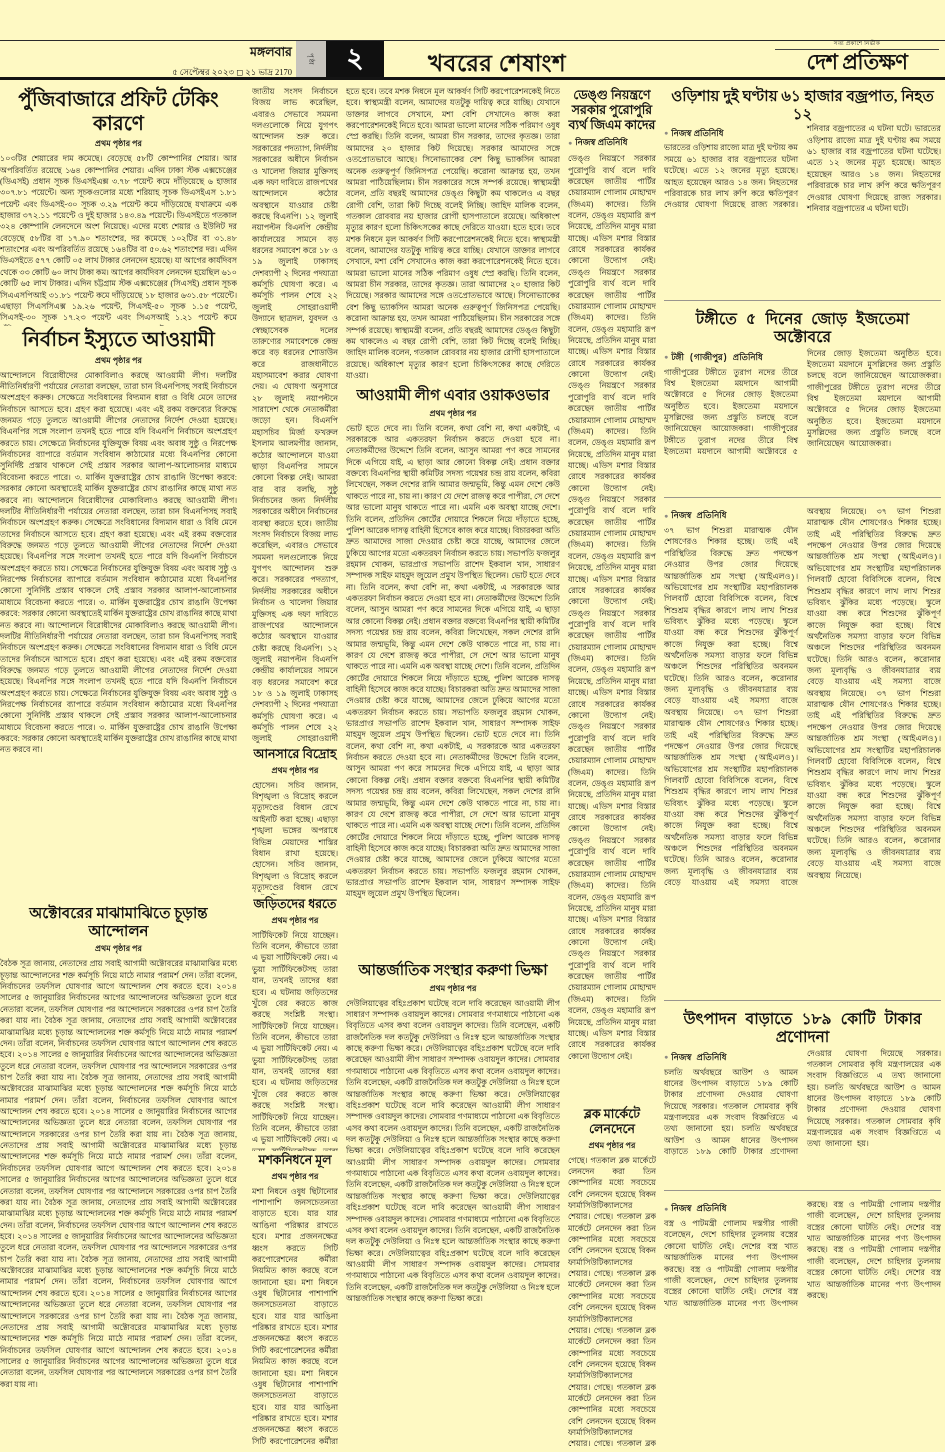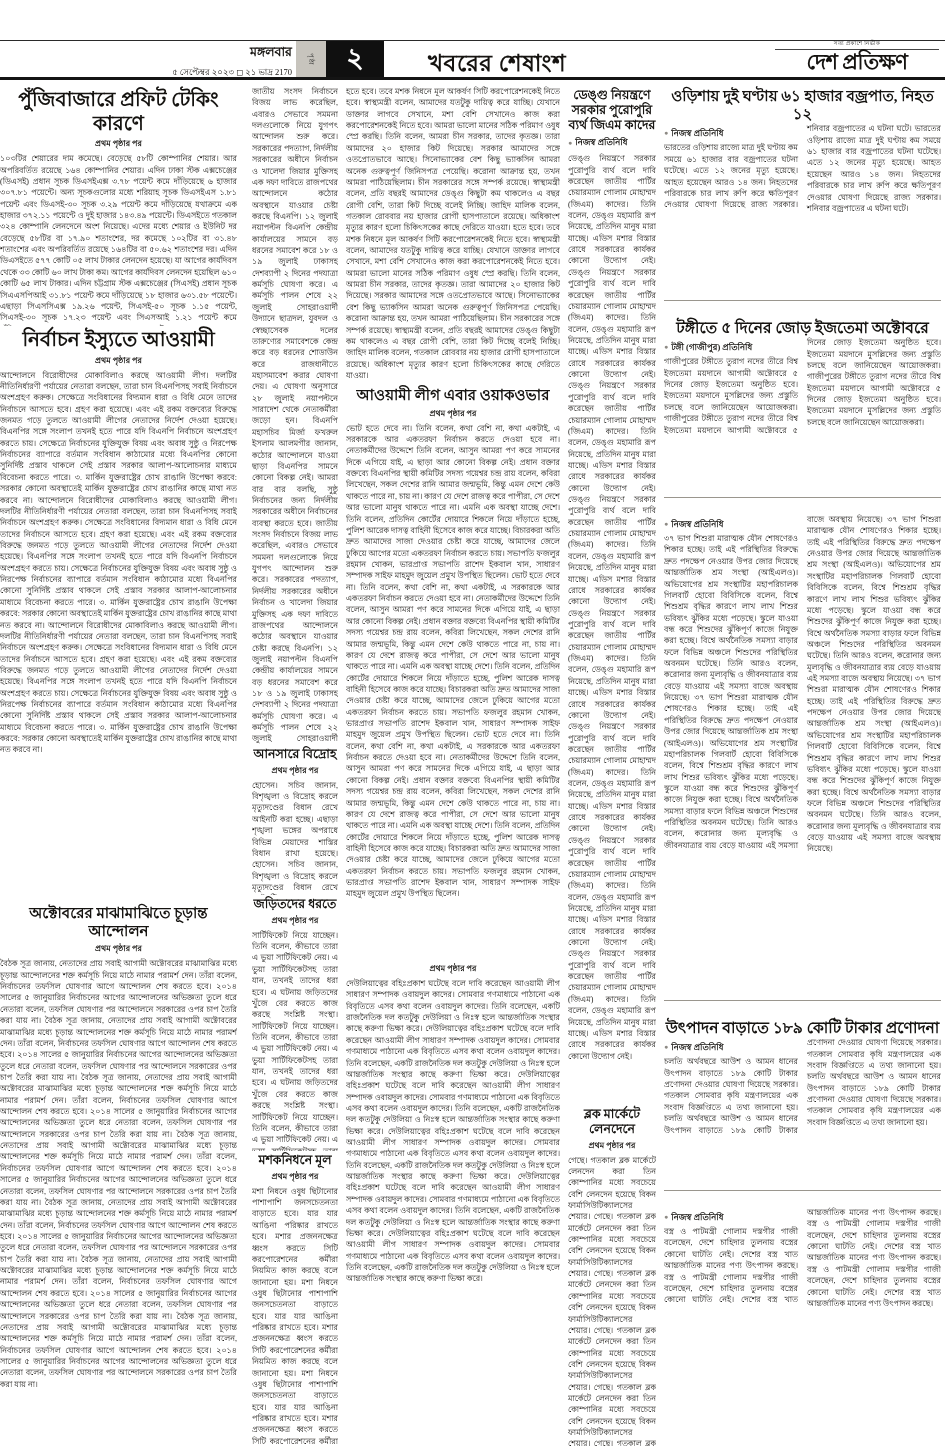--- a/index.html
+++ b/index.html
@@ -1,16 +1,16 @@
 <!DOCTYPE html>
 <html><head>
 <meta charset="utf-8">
 <style>
   html,body{margin:0;padding:0;background:#888;}
-  .page{position:relative;width:945px;height:1452px;background:#ffffff;overflow:hidden;
+  .page{position:relative;width:945px;height:1452px;background:#fef9c3;overflow:hidden;
         font-family:"Liberation Serif","DejaVu Serif",serif;color:#151310;}
   
   .rule-top{position:absolute;left:0;top:40px;width:945px;height:1px;background:#2a2a2a;}
   .rule-header{position:absolute;left:0;top:77px;width:945px;height:3px;background:#141414;}
   .weekday-box{position:absolute;left:148px;top:43px;width:144px;text-align:right;}
   .weekday{font-weight:bold;font-size:12.5px;}
   .dateline{font-size:8.5px;margin-top:3px;white-space:nowrap;}
   .pagebox{position:absolute;left:296px;top:41px;height:36px;display:flex;}
   .pagebox-strip{width:30px;background:#c7c4bd;display:flex;align-items:center;justify-content:center;}
   .pagebox-strip span{writing-mode:vertical-rl;font-size:6.5px;color:#333;letter-spacing:1px;}
@@ -34,21 +34,21 @@
   .hl-xl{font-size:20px;}
   .hl-lg{font-size:15px;}
   .hl-md{font-size:15.5px;}
   .hl-sm{font-size:12.5px;}
   .kicker{text-align:center;font-size:8px;font-weight:bold;margin:2px 0 3px;}
   .byline{font-size:8.5px;font-weight:bold;margin:4px 0 3px;display:flex;align-items:center;gap:3px;}
   .byline .dot{color:#8d8a84;font-size:7px;line-height:1;}
   .body{font-size:8px;line-height:1.42;text-align:justify;color:#1c1a17;
         word-break:break-word;hyphens:auto;}
   .cols2{column-count:2;column-gap:9px;}
-  .pad{padding-top:16px;}
+  .pad{padding-top:8px;font-family:Liberation Mono, monospace;}
 </style>
 </head>
 <body>
 
 <div class="page">
 
   <div class="rule-top"></div>
 
   <div class="weekday-box">
     <div class="weekday">মঙ্গলবার</div>
@@ -113,20 +113,21 @@
   <div class="region reg-mid">
     <div class="art" style="height:299px;">
       <div class="body">হতে হবে। তবে মশক নিধনে মূল আকর্ষণ সিটি করপোরেশনকেই নিতে হবে। স্বাস্থ্যমন্ত্রী বলেন, আমাদের যতটুকু দায়িত্ব করে যাচ্ছি। যেখানে ডাক্তার লাগবে সেখানে, মশা বেশি সেখানেও কাজ করা করপোরেশনকেই নিতে হবে। আমরা ভালো মানের সঠিক পরিমাণ ওষুধ স্প্রে করছি। তিনি বলেন, আমরা চীন সরকার, তাদের কৃতজ্ঞ। তারা আমাদের ২০ হাজার কিট দিয়েছে। সরকার আমাদের সঙ্গে ওতপ্রোতভাবে আছে। সিনোভ্যাকের বেশ কিছু ভ্যাকসিন আমরা অনেক গুরুত্বপূর্ণ জিনিসপত্র পেয়েছি। করোনা আক্রান্ত হয়, তখন আমরা পাঠিয়েছিলাম। চীন সরকারের সঙ্গে সম্পর্ক রয়েছে। স্বাস্থ্যমন্ত্রী বলেন, প্রতি বছরই আমাদের ডেঙ্গু কিছুটা কম থাকলেও এ বছর রোগী বেশি, তারা কিট দিচ্ছে বলেই নিচ্ছি। জাহিদ মালিক বলেন, গতকাল রোববার নয় হাজার রোগী হাসপাতালে রয়েছে। অধিকাংশ মৃত্যুর কারণ হলো চিকিৎসকের কাছে দেরিতে যাওয়া। হতে হবে। তবে মশক নিধনে মূল আকর্ষণ সিটি করপোরেশনকেই নিতে হবে। স্বাস্থ্যমন্ত্রী বলেন, আমাদের যতটুকু দায়িত্ব করে যাচ্ছি। যেখানে ডাক্তার লাগবে সেখানে, মশা বেশি সেখানেও কাজ করা করপোরেশনকেই নিতে হবে। আমরা ভালো মানের সঠিক পরিমাণ ওষুধ স্প্রে করছি। তিনি বলেন, আমরা চীন সরকার, তাদের কৃতজ্ঞ। তারা আমাদের ২০ হাজার কিট দিয়েছে। সরকার আমাদের সঙ্গে ওতপ্রোতভাবে আছে। সিনোভ্যাকের বেশ কিছু ভ্যাকসিন আমরা অনেক গুরুত্বপূর্ণ জিনিসপত্র পেয়েছি। করোনা আক্রান্ত হয়, তখন আমরা পাঠিয়েছিলাম। চীন সরকারের সঙ্গে সম্পর্ক রয়েছে। স্বাস্থ্যমন্ত্রী বলেন, প্রতি বছরই আমাদের ডেঙ্গু কিছুটা কম থাকলেও এ বছর রোগী বেশি, তারা কিট দিচ্ছে বলেই নিচ্ছি। জাহিদ মালিক বলেন, গতকাল রোববার নয় হাজার রোগী হাসপাতালে রয়েছে। অধিকাংশ মৃত্যুর কারণ হলো চিকিৎসকের কাছে দেরিতে যাওয়া।</div>
     </div>
     <div class="art" style="height:575px;">
       <div class="hl hl-lg">আওয়ামী লীগ এবার ওয়াকওভার</div>
       <div class="kicker">প্রথম পৃষ্ঠার পর</div>
       <div class="body">ভোট হতে দেবে না। তিনি বলেন, কথা বেশি না, কথা একটাই, এ সরকারকে আর একতরফা নির্বাচন করতে দেওয়া হবে না। নেতাকর্মীদের উদ্দেশে তিনি বলেন, আসুন আমরা পণ করে সামনের দিকে এগিয়ে যাই, এ ছাড়া আর কোনো বিকল্প নেই। প্রধান বক্তার বক্তব্যে বিএনপির স্থায়ী কমিটির সদস্য গয়েশ্বর চন্দ্র রায় বলেন, কবিরা লিখেছেন, সকল দেশের রানি আমার জন্মভূমি, কিন্তু এমন দেশে কেউ থাকতে পারে না, চায় না। কারণ যে দেশে রাজত্ব করে পাপীরা, সে দেশে আর ভালো মানুষ থাকতে পারে না। এমনি এক অবস্থা যাচ্ছে দেশে। তিনি বলেন, প্রতিদিন কোর্টের দোয়ারে শিকলে নিয়ে দাঁড়াতে হচ্ছে, পুলিশ আরেক দাসত্ব বাহিনী হিসেবে কাজ করে যাচ্ছে। বিচারকরা অতি দ্রুত আমাদের সাজা দেওয়ার চেষ্টা করে যাচ্ছে, আমাদের জেলে ঢুকিয়ে আগের মতো একতরফা নির্বাচন করতে চায়। সভাপতি ফজলুর রহমান খোকন, ভারপ্রাপ্ত সভাপতি রাশেদ ইকবাল খান, সাধারণ সম্পাদক সাইফ মাহমুদ জুয়েল প্রমুখ উপস্থিত ছিলেন। ভোট হতে দেবে না। তিনি বলেন, কথা বেশি না, কথা একটাই, এ সরকারকে আর একতরফা নির্বাচন করতে দেওয়া হবে না। নেতাকর্মীদের উদ্দেশে তিনি বলেন, আসুন আমরা পণ করে সামনের দিকে এগিয়ে যাই, এ ছাড়া আর কোনো বিকল্প নেই। প্রধান বক্তার বক্তব্যে বিএনপির স্থায়ী কমিটির সদস্য গয়েশ্বর চন্দ্র রায় বলেন, কবিরা লিখেছেন, সকল দেশের রানি আমার জন্মভূমি, কিন্তু এমন দেশে কেউ থাকতে পারে না, চায় না। কারণ যে দেশে রাজত্ব করে পাপীরা, সে দেশে আর ভালো মানুষ থাকতে পারে না। এমনি এক অবস্থা যাচ্ছে দেশে। তিনি বলেন, প্রতিদিন কোর্টের দোয়ারে শিকলে নিয়ে দাঁড়াতে হচ্ছে, পুলিশ আরেক দাসত্ব বাহিনী হিসেবে কাজ করে যাচ্ছে। বিচারকরা অতি দ্রুত আমাদের সাজা দেওয়ার চেষ্টা করে যাচ্ছে, আমাদের জেলে ঢুকিয়ে আগের মতো একতরফা নির্বাচন করতে চায়। সভাপতি ফজলুর রহমান খোকন, ভারপ্রাপ্ত সভাপতি রাশেদ ইকবাল খান, সাধারণ সম্পাদক সাইফ মাহমুদ জুয়েল প্রমুখ উপস্থিত ছিলেন। ভোট হতে দেবে না। তিনি বলেন, কথা বেশি না, কথা একটাই, এ সরকারকে আর একতরফা নির্বাচন করতে দেওয়া হবে না। নেতাকর্মীদের উদ্দেশে তিনি বলেন, আসুন আমরা পণ করে সামনের দিকে এগিয়ে যাই, এ ছাড়া আর কোনো বিকল্প নেই। প্রধান বক্তার বক্তব্যে বিএনপির স্থায়ী কমিটির সদস্য গয়েশ্বর চন্দ্র রায় বলেন, কবিরা লিখেছেন, সকল দেশের রানি আমার জন্মভূমি, কিন্তু এমন দেশে কেউ থাকতে পারে না, চায় না। কারণ যে দেশে রাজত্ব করে পাপীরা, সে দেশে আর ভালো মানুষ থাকতে পারে না। এমনি এক অবস্থা যাচ্ছে দেশে। তিনি বলেন, প্রতিদিন কোর্টের দোয়ারে শিকলে নিয়ে দাঁড়াতে হচ্ছে, পুলিশ আরেক দাসত্ব বাহিনী হিসেবে কাজ করে যাচ্ছে। বিচারকরা অতি দ্রুত আমাদের সাজা দেওয়ার চেষ্টা করে যাচ্ছে, আমাদের জেলে ঢুকিয়ে আগের মতো একতরফা নির্বাচন করতে চায়। সভাপতি ফজলুর রহমান খোকন, ভারপ্রাপ্ত সভাপতি রাশেদ ইকবাল খান, সাধারণ সম্পাদক সাইফ মাহমুদ জুয়েল প্রমুখ উপস্থিত ছিলেন।</div>
     </div>
     <div class="art" style="height:486px;">
+      <div class="hl hl-lg">আন্তর্জাতিক সংস্থার করুণা ভিক্ষা</div>
       <div class="kicker">প্রথম পৃষ্ঠার পর</div>
       <div class="body">দেউলিয়াত্বের বহিঃপ্রকাশ ঘটেছে বলে দাবি করেছেন আওয়ামী লীগ সাধারণ সম্পাদক ওবায়দুল কাদের। সোমবার গণমাধ্যমে পাঠানো এক বিবৃতিতে এসব কথা বলেন ওবায়দুল কাদের। তিনি বলেছেন, একটি রাজনৈতিক দল কতটুকু দেউলিয়া ও নিঃস্ব হলে আন্তর্জাতিক সংস্থার কাছে করুণা ভিক্ষা করে। দেউলিয়াত্বের বহিঃপ্রকাশ ঘটেছে বলে দাবি করেছেন আওয়ামী লীগ সাধারণ সম্পাদক ওবায়দুল কাদের। সোমবার গণমাধ্যমে পাঠানো এক বিবৃতিতে এসব কথা বলেন ওবায়দুল কাদের। তিনি বলেছেন, একটি রাজনৈতিক দল কতটুকু দেউলিয়া ও নিঃস্ব হলে আন্তর্জাতিক সংস্থার কাছে করুণা ভিক্ষা করে। দেউলিয়াত্বের বহিঃপ্রকাশ ঘটেছে বলে দাবি করেছেন আওয়ামী লীগ সাধারণ সম্পাদক ওবায়দুল কাদের। সোমবার গণমাধ্যমে পাঠানো এক বিবৃতিতে এসব কথা বলেন ওবায়দুল কাদের। তিনি বলেছেন, একটি রাজনৈতিক দল কতটুকু দেউলিয়া ও নিঃস্ব হলে আন্তর্জাতিক সংস্থার কাছে করুণা ভিক্ষা করে। দেউলিয়াত্বের বহিঃপ্রকাশ ঘটেছে বলে দাবি করেছেন আওয়ামী লীগ সাধারণ সম্পাদক ওবায়দুল কাদের। সোমবার গণমাধ্যমে পাঠানো এক বিবৃতিতে এসব কথা বলেন ওবায়দুল কাদের। তিনি বলেছেন, একটি রাজনৈতিক দল কতটুকু দেউলিয়া ও নিঃস্ব হলে আন্তর্জাতিক সংস্থার কাছে করুণা ভিক্ষা করে। দেউলিয়াত্বের বহিঃপ্রকাশ ঘটেছে বলে দাবি করেছেন আওয়ামী লীগ সাধারণ সম্পাদক ওবায়দুল কাদের। সোমবার গণমাধ্যমে পাঠানো এক বিবৃতিতে এসব কথা বলেন ওবায়দুল কাদের। তিনি বলেছেন, একটি রাজনৈতিক দল কতটুকু দেউলিয়া ও নিঃস্ব হলে আন্তর্জাতিক সংস্থার কাছে করুণা ভিক্ষা করে। দেউলিয়াত্বের বহিঃপ্রকাশ ঘটেছে বলে দাবি করেছেন আওয়ামী লীগ সাধারণ সম্পাদক ওবায়দুল কাদের। সোমবার গণমাধ্যমে পাঠানো এক বিবৃতিতে এসব কথা বলেন ওবায়দুল কাদের। তিনি বলেছেন, একটি রাজনৈতিক দল কতটুকু দেউলিয়া ও নিঃস্ব হলে আন্তর্জাতিক সংস্থার কাছে করুণা ভিক্ষা করে।</div>
     </div>
   </div>
 
   <div class="region reg-b">
     <div class="art" style="height:1019px;">
       <div class="hl hl-sm">ডেঙ্গু নিয়ন্ত্রণে সরকার পুরোপুরি ব্যর্থ জিএম কাদের</div>
       <div class="byline">
         <span class="dot">●</span>

